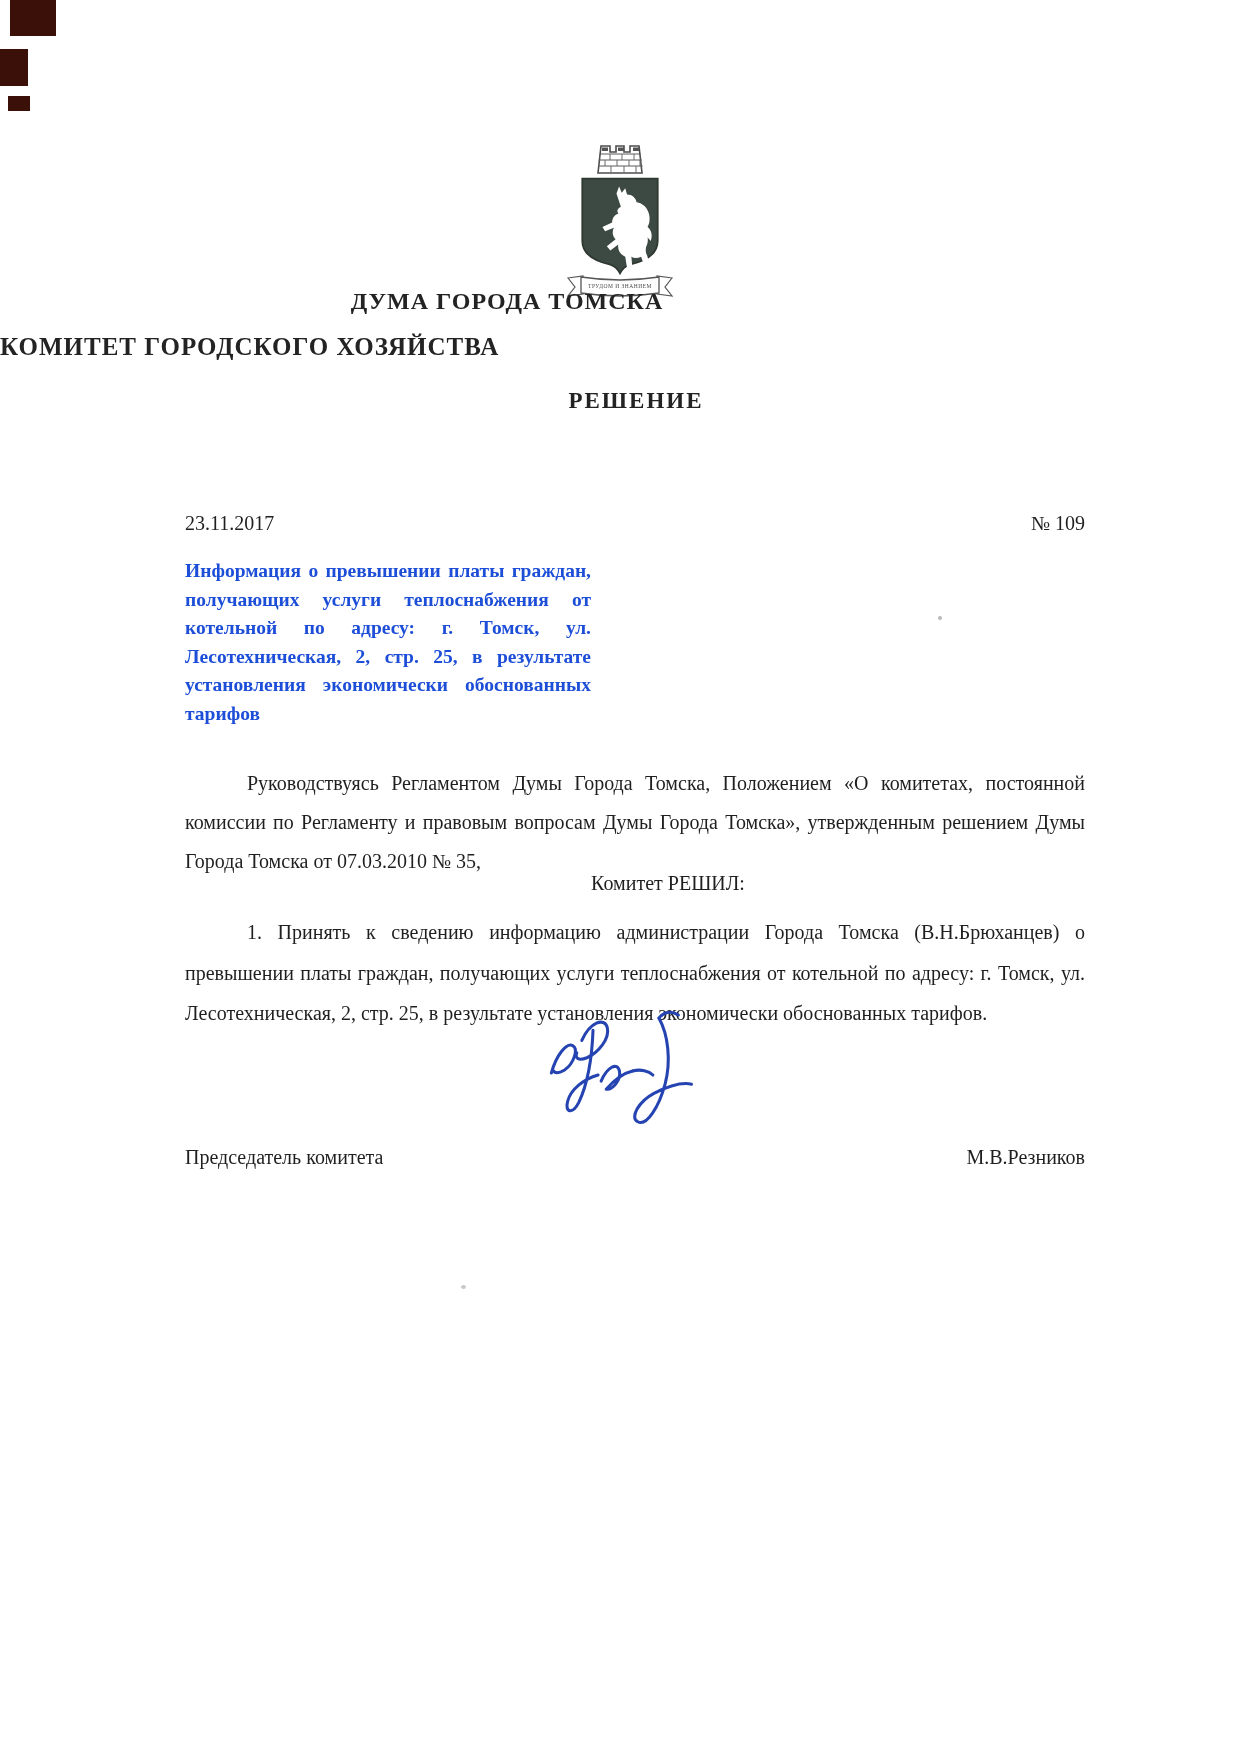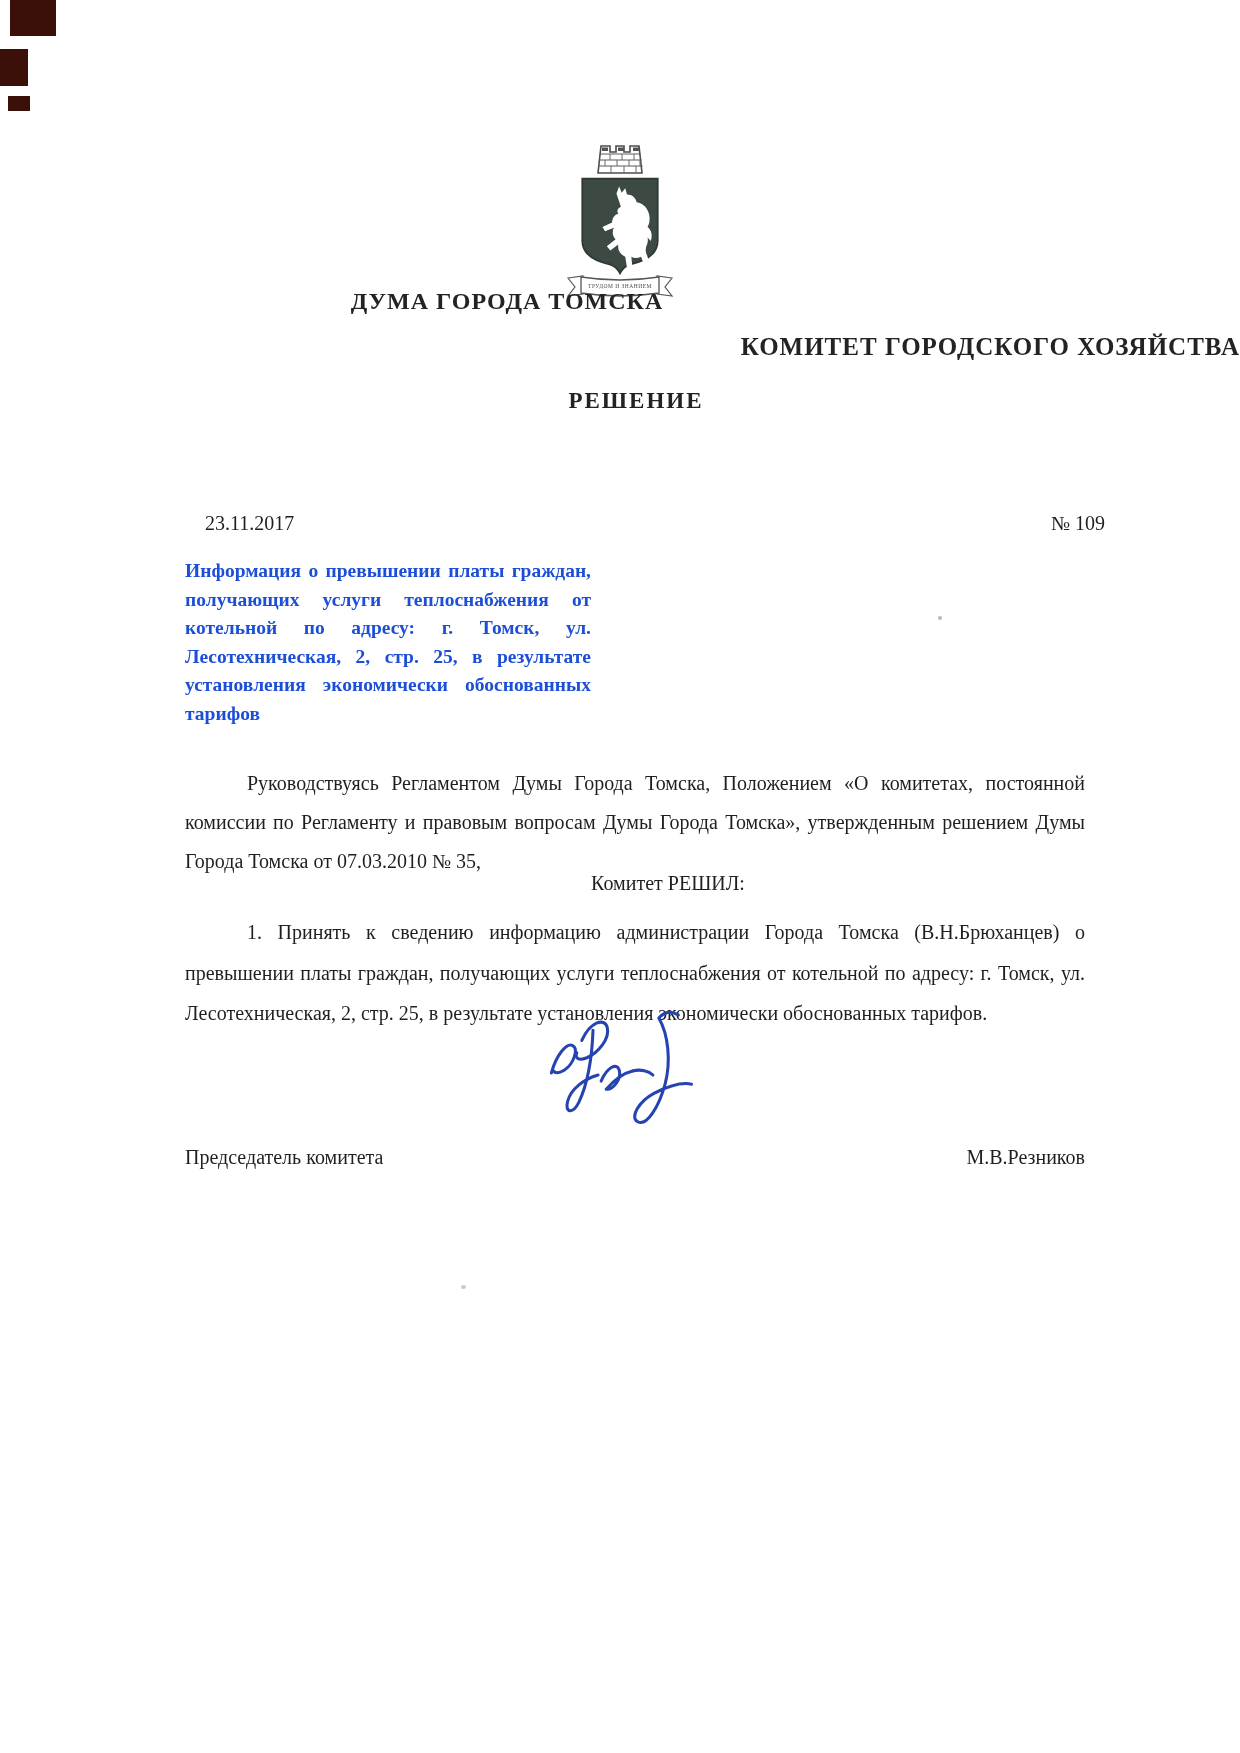--- a/index.html
+++ b/index.html
@@ -28,34 +28,33 @@
   .crown  { margin-bottom: 2px; }
   .ribbon { margin-top: -4px; }
 
   .org-line1 {
     position: absolute; left: 0; top: 288px; width: 1014px;
     text-align: center; font-weight: bold; font-size: 24px; letter-spacing: 1px;
     color: #232323;
   }
   .org-line2 {
     position: absolute; left: 0; top: 333px; width: 1240px;
-    text-align: right; font-weight: bold; font-size: 25px; letter-spacing: 1px;
+    text-align: left; font-weight: bold; font-size: 25px; letter-spacing: 1px;
     color: #232323;
   }
   .doc-type {
     position: absolute; left: 16px; top: 388px; width: 1240px;
     text-align: center; font-weight: bold; font-size: 23px; letter-spacing: 2px;
     color: #232323;
   }
 
   .meta-row {
     position: absolute; left: 185px; top: 512px; width: 900px;
     display: flex; justify-content: space-between;
     font-size: 20px;
-    margin-left: 20px;
   }
 
   .subject {
     position: absolute; left: 185px; top: 557px; width: 406px;
     font-weight: bold; font-size: 19.5px; line-height: 28.5px;
     text-align: justify; color: #1d4ed8;
   }
 
   .preamble {
     position: absolute; left: 185px; top: 764px; width: 900px;

